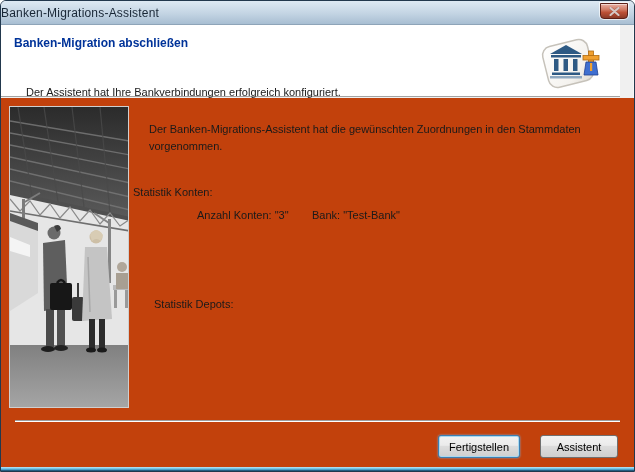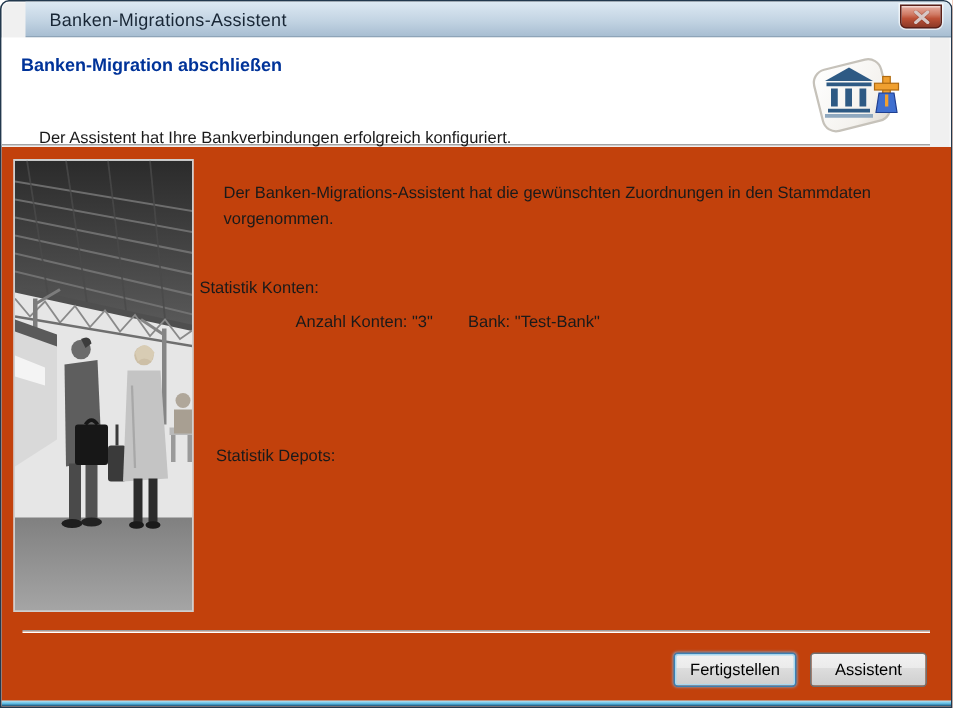--- a/index.html
+++ b/index.html
@@ -10,25 +10,25 @@
     font-family:"Liberation Sans","DejaVu Sans",sans-serif;
     font-size:11px;color:#000;
     border:1px solid #22384d;
     border-radius:6px 6px 0 0;
     overflow:hidden;
     background:#f0f0f0;
     box-shadow:inset 0 0 0 1px rgba(255,255,255,.55);
   }
   
   .titlebar{
-    position:absolute;left:16px;top:0;right:0;height:24px;
+    position:absolute;left:0;top:0;right:0;height:24px;
     background:linear-gradient(#dde9f3, #c3d4e3 55%, #a8bed2);
     border-bottom:1px solid #8ea4b8;
     display:flex;align-items:center;
-    padding:0 6px 0 16px;
+    padding:0 6px 0 0;
   }
   .titlebar .title{
     flex:1;font-size:12px;color:#182635;letter-spacing:.2px;
     white-space:nowrap;overflow:hidden;
   }
   .close-btn{
     width:28px;height:16px;margin-top:-3px;
     border:1px solid #5c2018;border-radius:0 0 4px 4px;
     background:linear-gradient(#e8b0a4, #d07a64 40%, #bc5036 60%, #8c3a28);
     box-shadow:0 0 0 1px rgba(255,255,255,.65), inset 0 1px 0 rgba(255,255,255,.5);
@@ -55,29 +55,29 @@
   .photo{
     position:absolute;left:8px;top:8px;width:120px;height:302px;
     border:1px solid #cfcfcf;background:#e9e9e9;overflow:hidden;
   }
   .photo svg{display:block;}
   .para{position:absolute;left:148px;top:23px;width:432px;line-height:17px;color:#1a1a1a;}
   .lbl-konten{position:absolute;left:132px;top:88px;color:#1a1a1a;}
   .stat-row{position:absolute;left:0;top:111px;color:#1a1a1a;}
   .stat-count{position:absolute;left:196px;white-space:nowrap;}
   .stat-bank{position:absolute;left:311px;white-space:nowrap;}
-  .lbl-depots{position:absolute;left:143px;top:200px;color:#1a1a1a;text-align:right;}
+  .lbl-depots{position:absolute;left:153px;top:200px;color:#1a1a1a;text-align:right;}
   
   .sep{
     position:absolute;left:14px;right:14px;top:322px;height:2px;
     border-top:1px solid #9d9d9d;border-bottom:1px solid #ffffff;
   }
   .footer{
     position:absolute;right:16px;top:337px;
-    display:flex;gap:9px;
+    display:flex;gap:20px;
   }
   .btn{
     min-width:78px;height:23px;padding:0 10px;
     font-family:"Liberation Sans","DejaVu Sans",sans-serif;font-size:11px;color:#000;
     border:1px solid #707070;border-radius:3px;
     background:linear-gradient(#f2f2f2, #ebebeb 45%, #dddddd 46%, #cfcfcf);
     cursor:pointer;
   }
   .btn-default{
     border:1px solid #3c7fb1;

